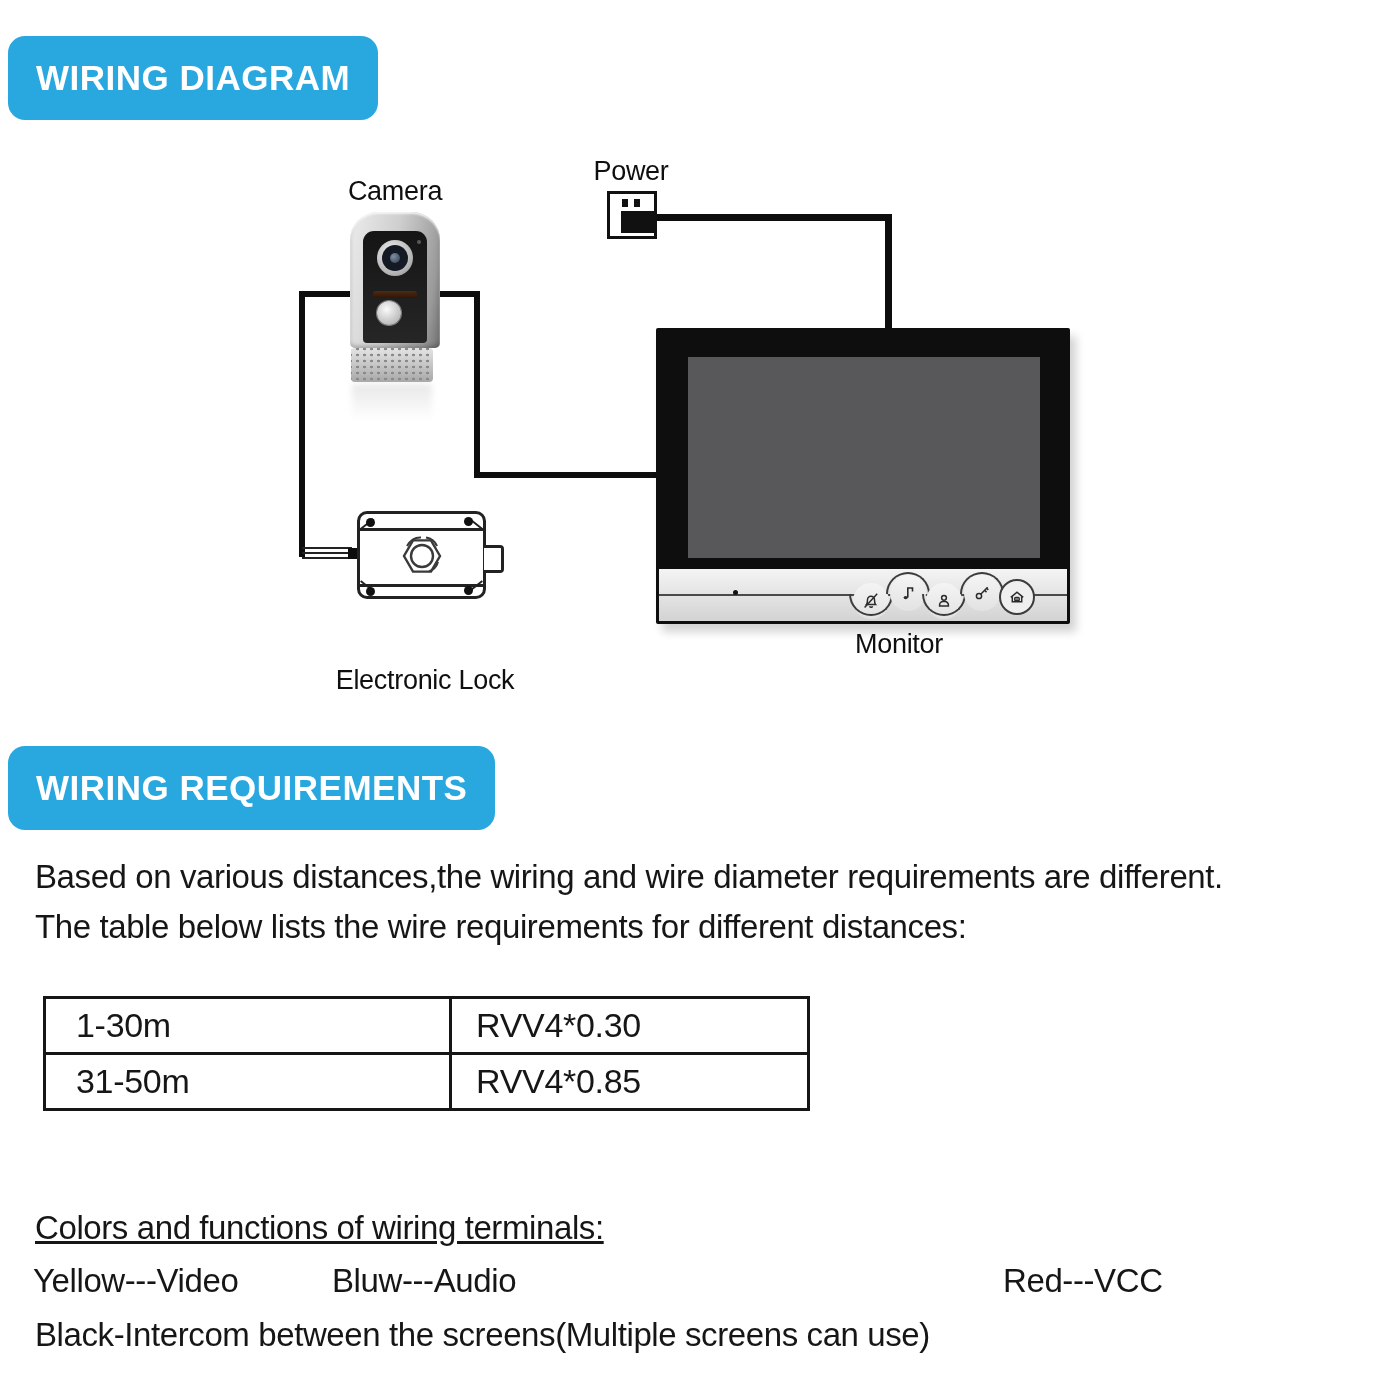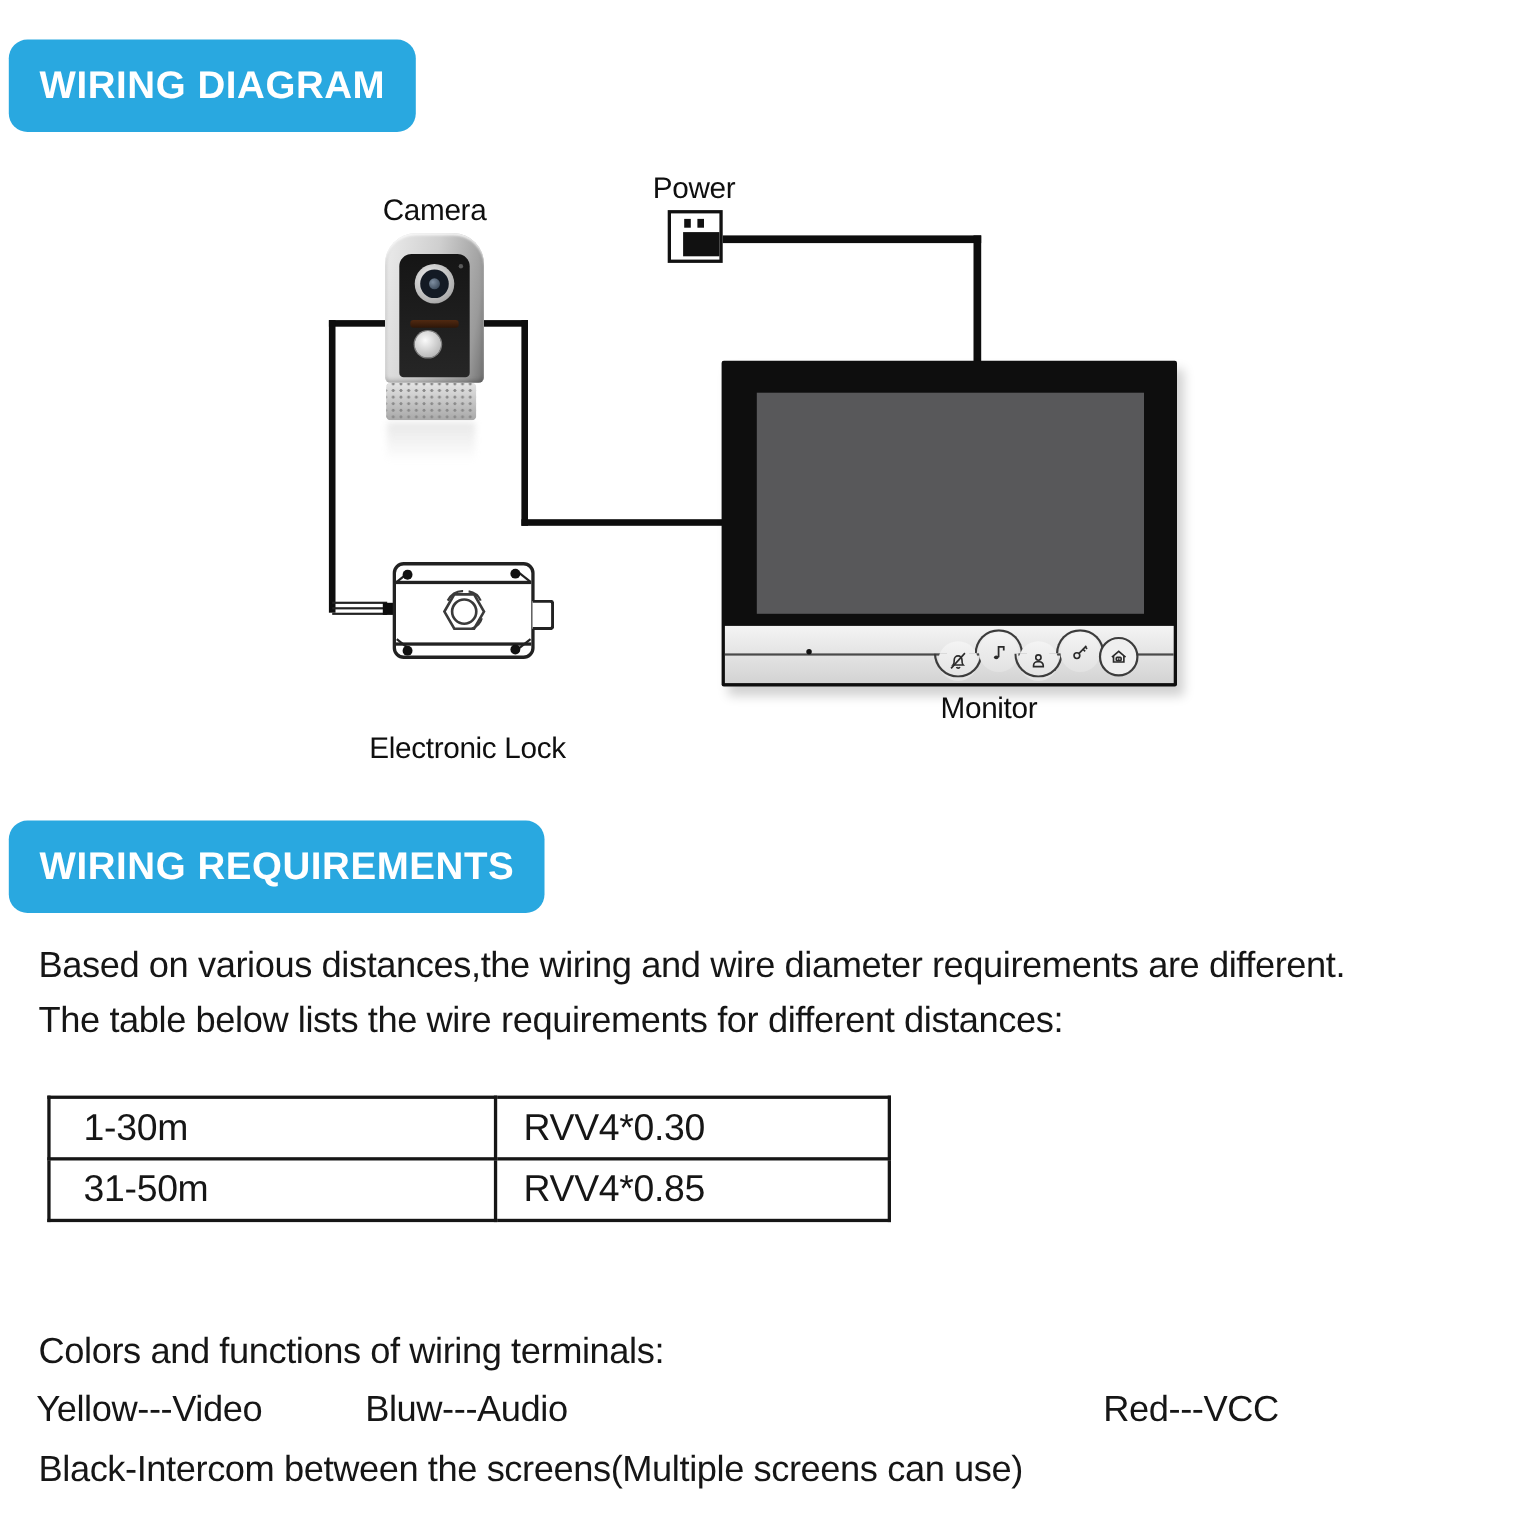--- a/index.html
+++ b/index.html
@@ -218,19 +218,19 @@
       <td class="c1">1-30m</td>
       <td class="c2">RVV4*0.30</td>
     </tr>
     <tr>
       <td class="c1">31-50m</td>
       <td class="c2">RVV4*0.85</td>
     </tr>
   </tbody>
     </table>
 
-  <div class="para" style="top:1209px;">Colors and functions of wiring terminals:</div>
+  <div class="para" style="top:1209px;text-decoration:underline;">Colors and functions of wiring terminals:</div>
   <div class="para" style="left:33px;top:1262px;">Yellow---Video</div>
   <div class="para" style="left:332px;top:1262px;">Bluw---Audio</div>
   <div class="para" style="left:1003px;top:1262px;">Red---VCC</div>
   <div class="para" style="top:1316px;">Black-Intercom between the screens(Multiple screens can use)</div>
 
 </div>
 
 </body></html>

